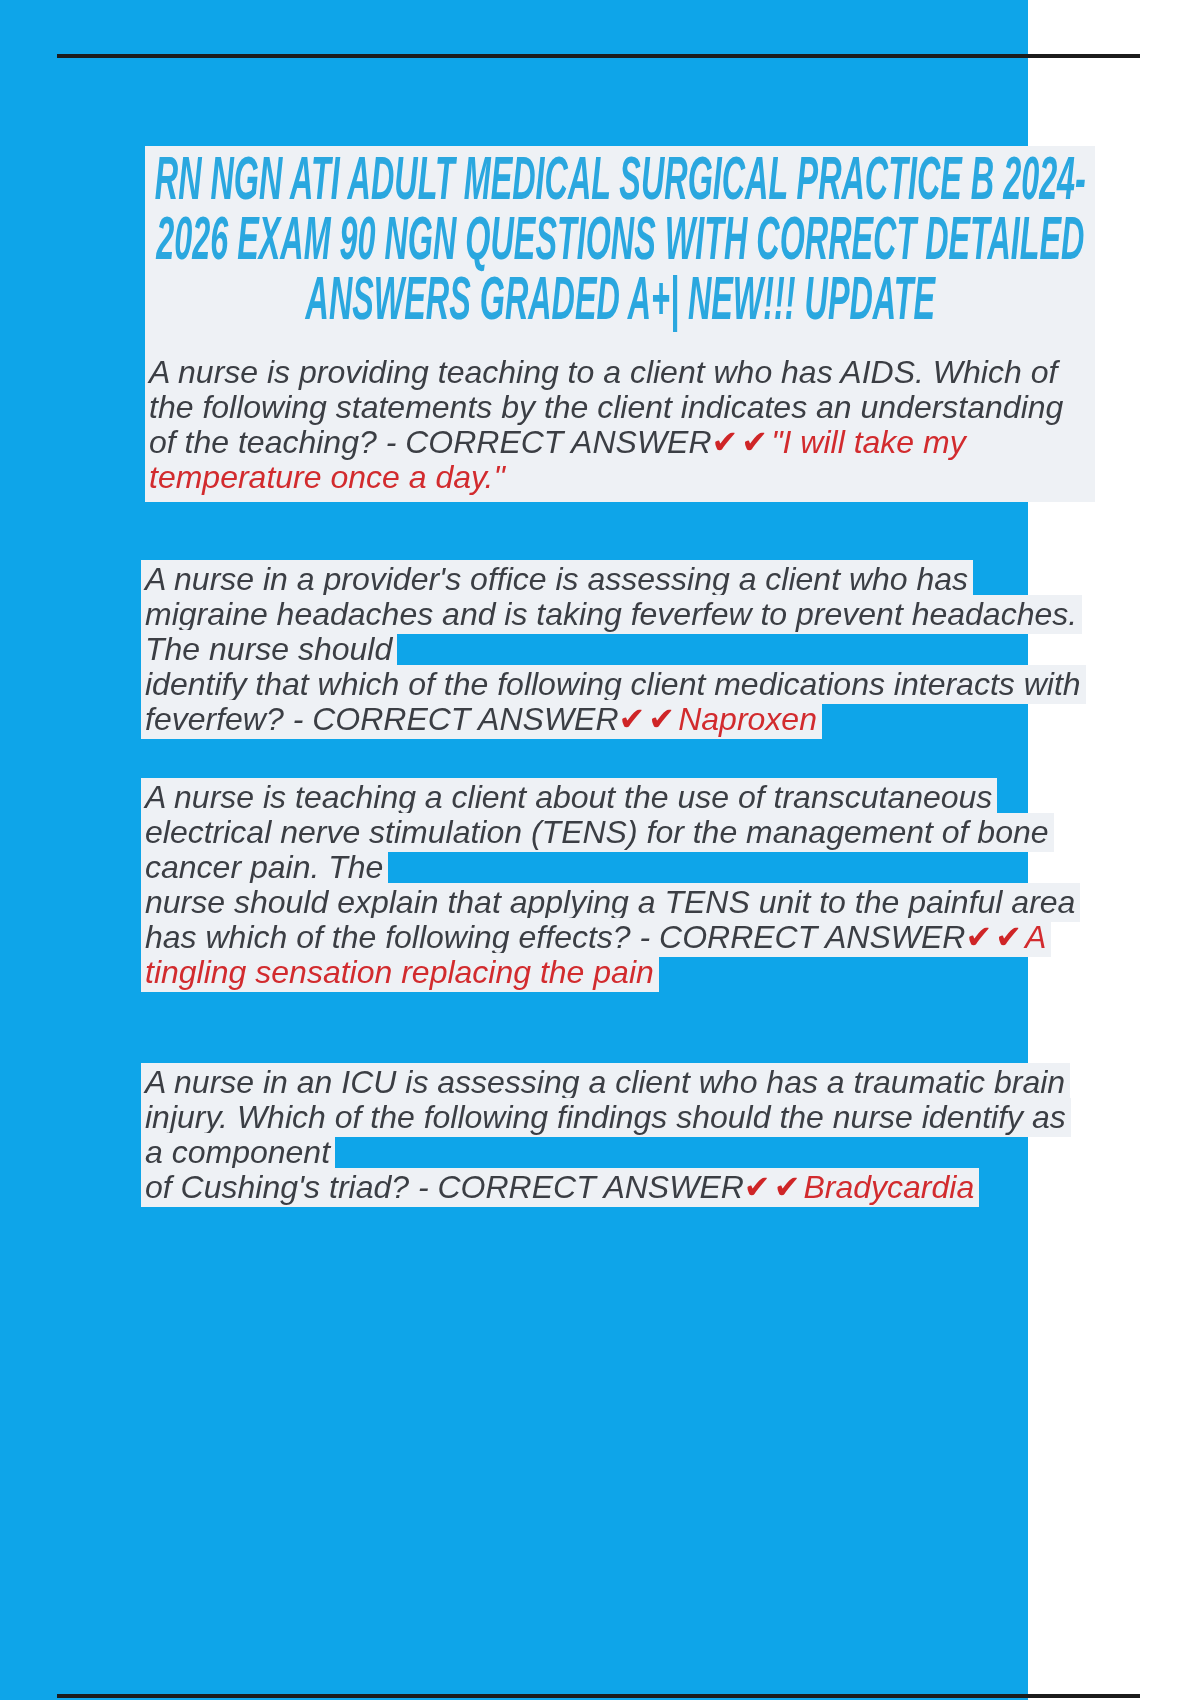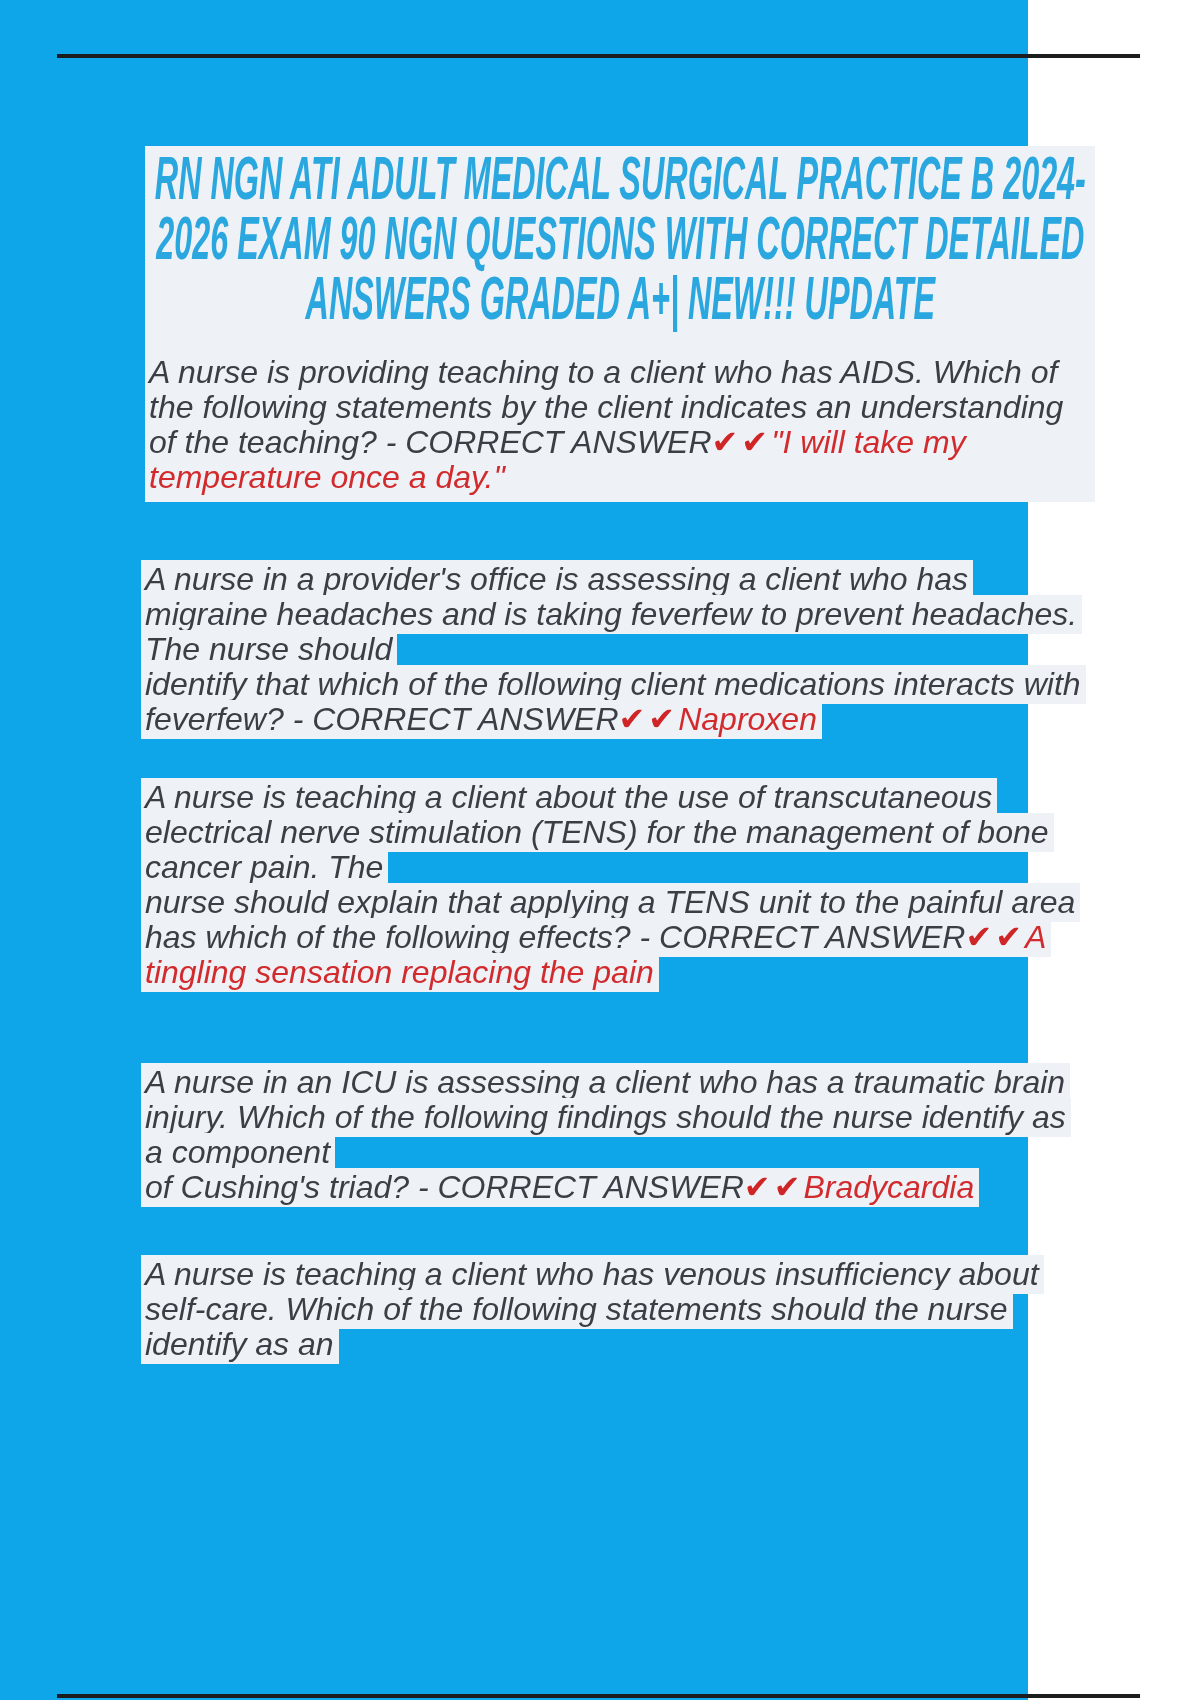--- a/index.html
+++ b/index.html
@@ -113,22 +113,19 @@
 cancer pain. The
 nurse should explain that applying a TENS unit to the painful area
 has which of the following effects?</span><span> - CORRECT ANSWER</span><span class="checks">✔✔</span><span class="ans">A
 tingling sensation replacing the pain</span></span></p>
 
       <p class="qa qa-3"><span class="hl"><span>A nurse in an ICU is assessing a client who has a traumatic brain
 injury. Which of the following findings should the nurse identify as
 a component
 of Cushing's triad?</span><span> - CORRECT ANSWER</span><span class="checks">✔✔</span><span class="ans">Bradycardia</span></span></p>
 
-      <p class="qa qa-4"><span class="hl"><span>A nurse is teaching a client who has venous insufficiency about
-self-care. Which of the following statements should the nurse
-identify as an</span><span></span><span class="checks"></span><span class="ans"></span></span></p>
 
     </div>
   </div>
 
   <div class="rule rule-bottom"></div>
 
 </div>
 
 </body></html>

